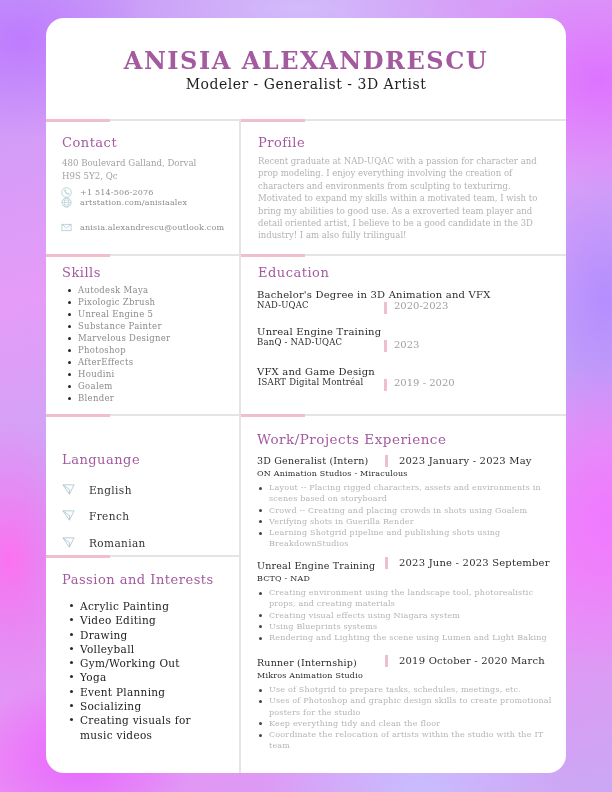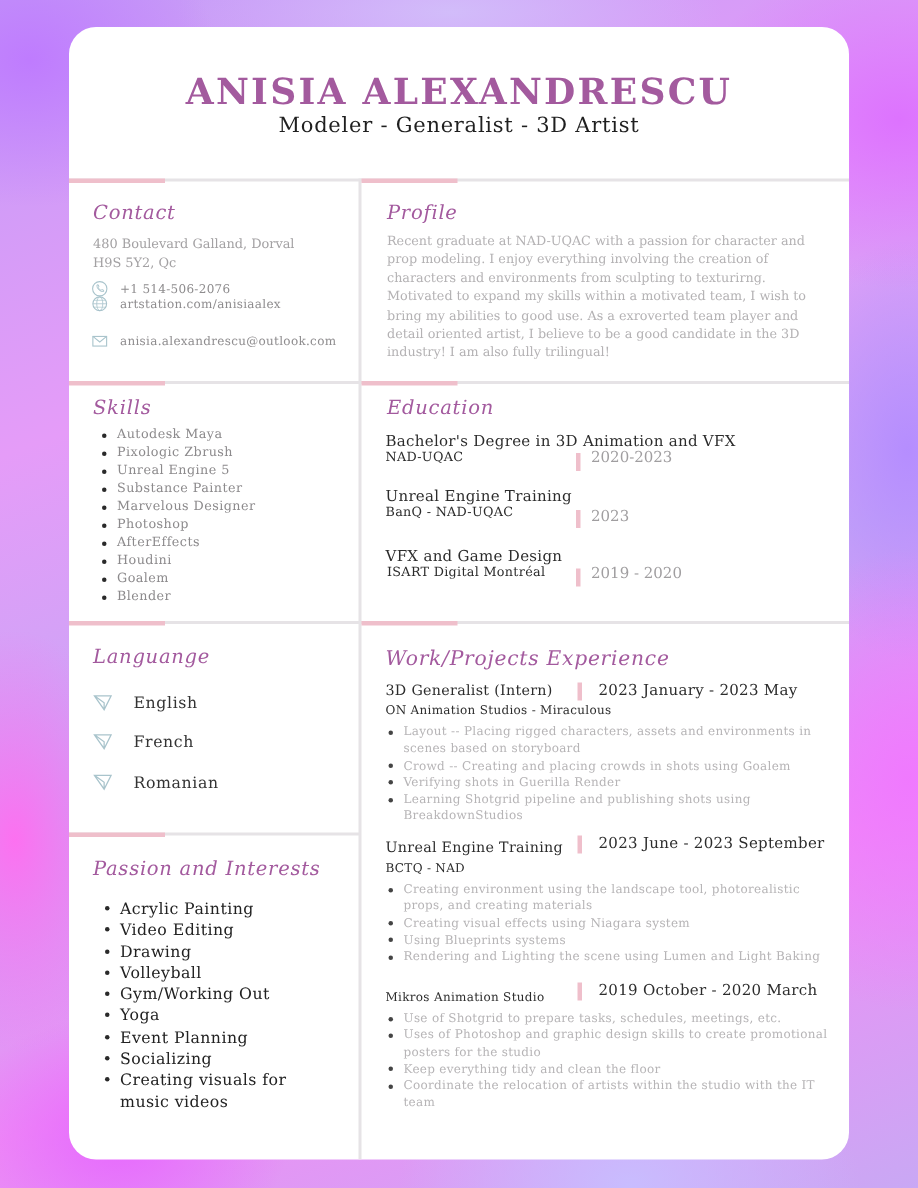--- a/index.html
+++ b/index.html
@@ -31,21 +31,21 @@
     .subtitle {
       position: absolute; left: 0; right: 0; top: 58px;
       font-family: "DejaVu Serif", serif; font-size: 14px; letter-spacing: 0.5px; color: #1f1f1f;
     }
     .hline { position: absolute; height: 2px; background: #e6e3e6; }
     .vline { position: absolute; width: 2px; background: #e6e3e6; }
     .accent { position: absolute; height: 3px; background: #efbfcb; }
     .section { position: absolute; }
     .sec-title {
       font-family: "DejaVu Serif", serif; font-size: 13px; color: #a35a9e; letter-spacing: 0.5px;
-      position: absolute; white-space: nowrap; font-style: italic;
+      position: absolute; white-space: nowrap;
     }
     .contact-addr { position: absolute; left: 16px; top: 38px; width: 175px; font-size: 8.6px; line-height: 12.5px; color: #a3a1a3; }
     .contact-row { position: absolute; left: 15px; display: flex; align-items: center; }
     .contact-row svg { width: 11px; height: 11px; margin-right: 8px; }
     .contact-row span { font-size: 8px; color: #8e8c8e; letter-spacing: 0.2px; white-space: nowrap; }
     .profile-text { position: absolute; left: 17px; top: 36px; width: 285px; font-size: 8.5px; line-height: 12.4px; color: #b4b2b4; }
     ul.bul { list-style: none; position: absolute; }
     ul.bul li { position: relative; padding-left: 12px; }
     ul.bul li::before { content: ""; position: absolute; left: 2px; top: 5px; width: 3px; height: 3px; border-radius: 50%; background: #2a2a2a; }
     .skills li { font-size: 8.5px; line-height: 12px; color: #8c8a8c; letter-spacing: 0.3px; }
@@ -159,21 +159,21 @@
       <div class="edu-date" style="left:137px;top:13px;">2023</div>
     </div>
     <div class="edu-item" style="top:112px;">
       <div class="edu-title">VFX and Game Design</div>
       <div class="edu-inst" style="padding-left:1px;">ISART Digital Montréal</div>
       <div class="date-bar" style="left:127px;top:13px;"></div>
       <div class="edu-date" style="left:137px;top:11px;">2019 - 2020</div>
     </div>
   </div>
 
-  <div class="section" style="left:0;top:396px;width:193px;height:141px;">
+  <div class="section" style="left:0;top:417px;width:193px;height:141px;">
     <div class="sec-title" style="left:16px;top:17px;">Languange</div>
     <div class="lang-row" style="top:48px;">
       <svg viewBox="0 0 14 14">
           <path d="M1 2 L13 2 L8 12 Z M1 2 L8 7 L8 12" fill="none" stroke="#a9c4cc" stroke-width="0.9"></path>
         </svg>
       <span>English</span>
     </div>
     <div class="lang-row" style="top:74px;">
       <svg viewBox="0 0 14 14">
           <path d="M1 2 L13 2 L8 12 Z M1 2 L8 7 L8 12" fill="none" stroke="#a9c4cc" stroke-width="0.9"></path>
@@ -226,20 +226,21 @@
       <div class="job-company">BCTQ - NAD</div>
       <ul class="bul">
         <li>Creating environment using the landscape tool, photorealistic props, and creating materials</li>
         <li>Creating visual effects using Niagara system</li>
         <li>Using Blueprints systems</li>
         <li>Rendering and Lighting the scene using Lumen and Light Baking</li>
       </ul>
     </div>
 
     <div class="job" style="top:243px;">
+      <div class="job-title">Runner (Internship)</div>
       <div class="date-bar" style="left:128px;top:-2px;"></div>
       <div class="job-date" style="left:142px;top:-2px;">2019 October  - 2020 March</div>
       <div class="job-company">Mikros Animation Studio</div>
       <ul class="bul">
         <li>Use of Shotgrid to prepare tasks, schedules, meetings, etc.</li>
         <li>Uses of Photoshop and graphic design skills to create promotional posters for the studio</li>
         <li>Keep everything tidy and clean the floor</li>
         <li>Coordinate the relocation of artists within the studio with the IT team</li>
       </ul>
     </div>

